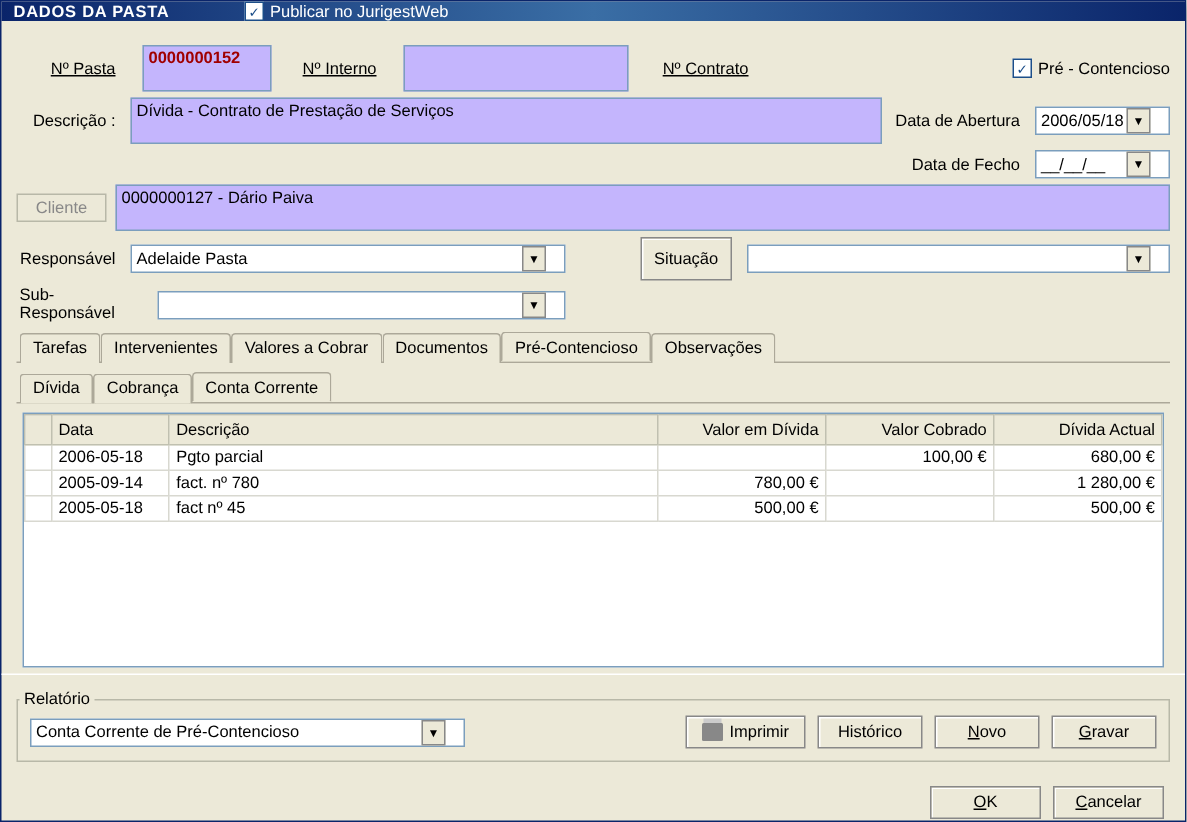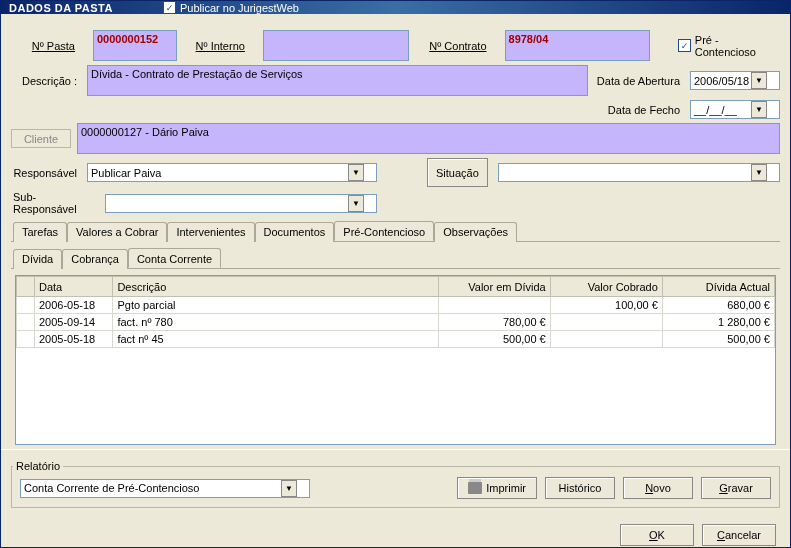--- a/index.html
+++ b/index.html
@@ -104,21 +104,20 @@
   <div class="form-area">
 
     <div class="field-row" style="gap:14px; padding-top:10px;">
       <span class="lbl" style="width:70px"><span class="lbl-under">Nº Pasta</span></span>
       <span class="inp inp-red" style="width:86px">0000000152</span>
 
       <span class="lbl" style="width:60px"><span class="lbl-under">Nº Interno</span></span>
       <span class="inp" style="width:150px"></span>
 
       <span class="lbl" style="width:70px"><span class="lbl-under">Nº Contrato</span></span>
-      <span class="inp inp-red" style="width:150px">8978/04</span>
 
       <span style="flex:1"></span>
       <label style="display:flex;align-items:center;gap:4px;">
         <span class="checkbox">✓</span>
         <span>Pré - Contencioso</span>
       </label>
     </div>
 
     <div class="field-row" style="gap:6px;">
       <span class="lbl" style="width:70px">Descrição :</span>
@@ -141,43 +140,43 @@
     </div>
 
     <div class="field-row" style="gap:0;">
       <span class="cliente-disabled">Cliente</span>
       <span class="inp" style="flex:1">0000000127 - Dário Paiva</span>
     </div>
 
     <div class="field-row" style="gap:6px;">
       <span class="lbl" style="width:70px">Responsável</span>
       <div class="select" style="width:290px">
-        <span>Publicar Paiva</span>
+        <span>Adelaide Pasta</span>
         <span class="dropbtn">▼</span>
       </div>
       <span style="width:10px"></span>
       <span class="btn btn-small">Situação</span>
       <div class="select" style="flex:1; margin-left:4px;">
         <span></span>
         <span class="dropbtn">▼</span>
       </div>
     </div>
 
     <div class="field-row" style="gap:6px;">
       <span class="lbl" style="width:88px;text-align:left;padding-left:2px">Sub-Responsável</span>
       <div class="select" style="width:272px">
         <span></span>
         <span class="dropbtn">▼</span>
       </div>
     </div>
 
     <div class="tabs" id="main-tabs">
         <div class="tab">Tarefas</div>
+        <div class="tab">Intervenientes</div>
         <div class="tab">Valores a Cobrar</div>
-        <div class="tab">Intervenientes</div>
         <div class="tab">Documentos</div>
         <div class="tab active">Pré-Contencioso</div>
         <div class="tab">Observações</div>
       </div>
 
     <div class="subtabs" id="sub-tabs">
         <div class="tab">Dívida</div>
         <div class="tab">Cobrança</div>
         <div class="tab active">Conta Corrente</div>
       </div>

